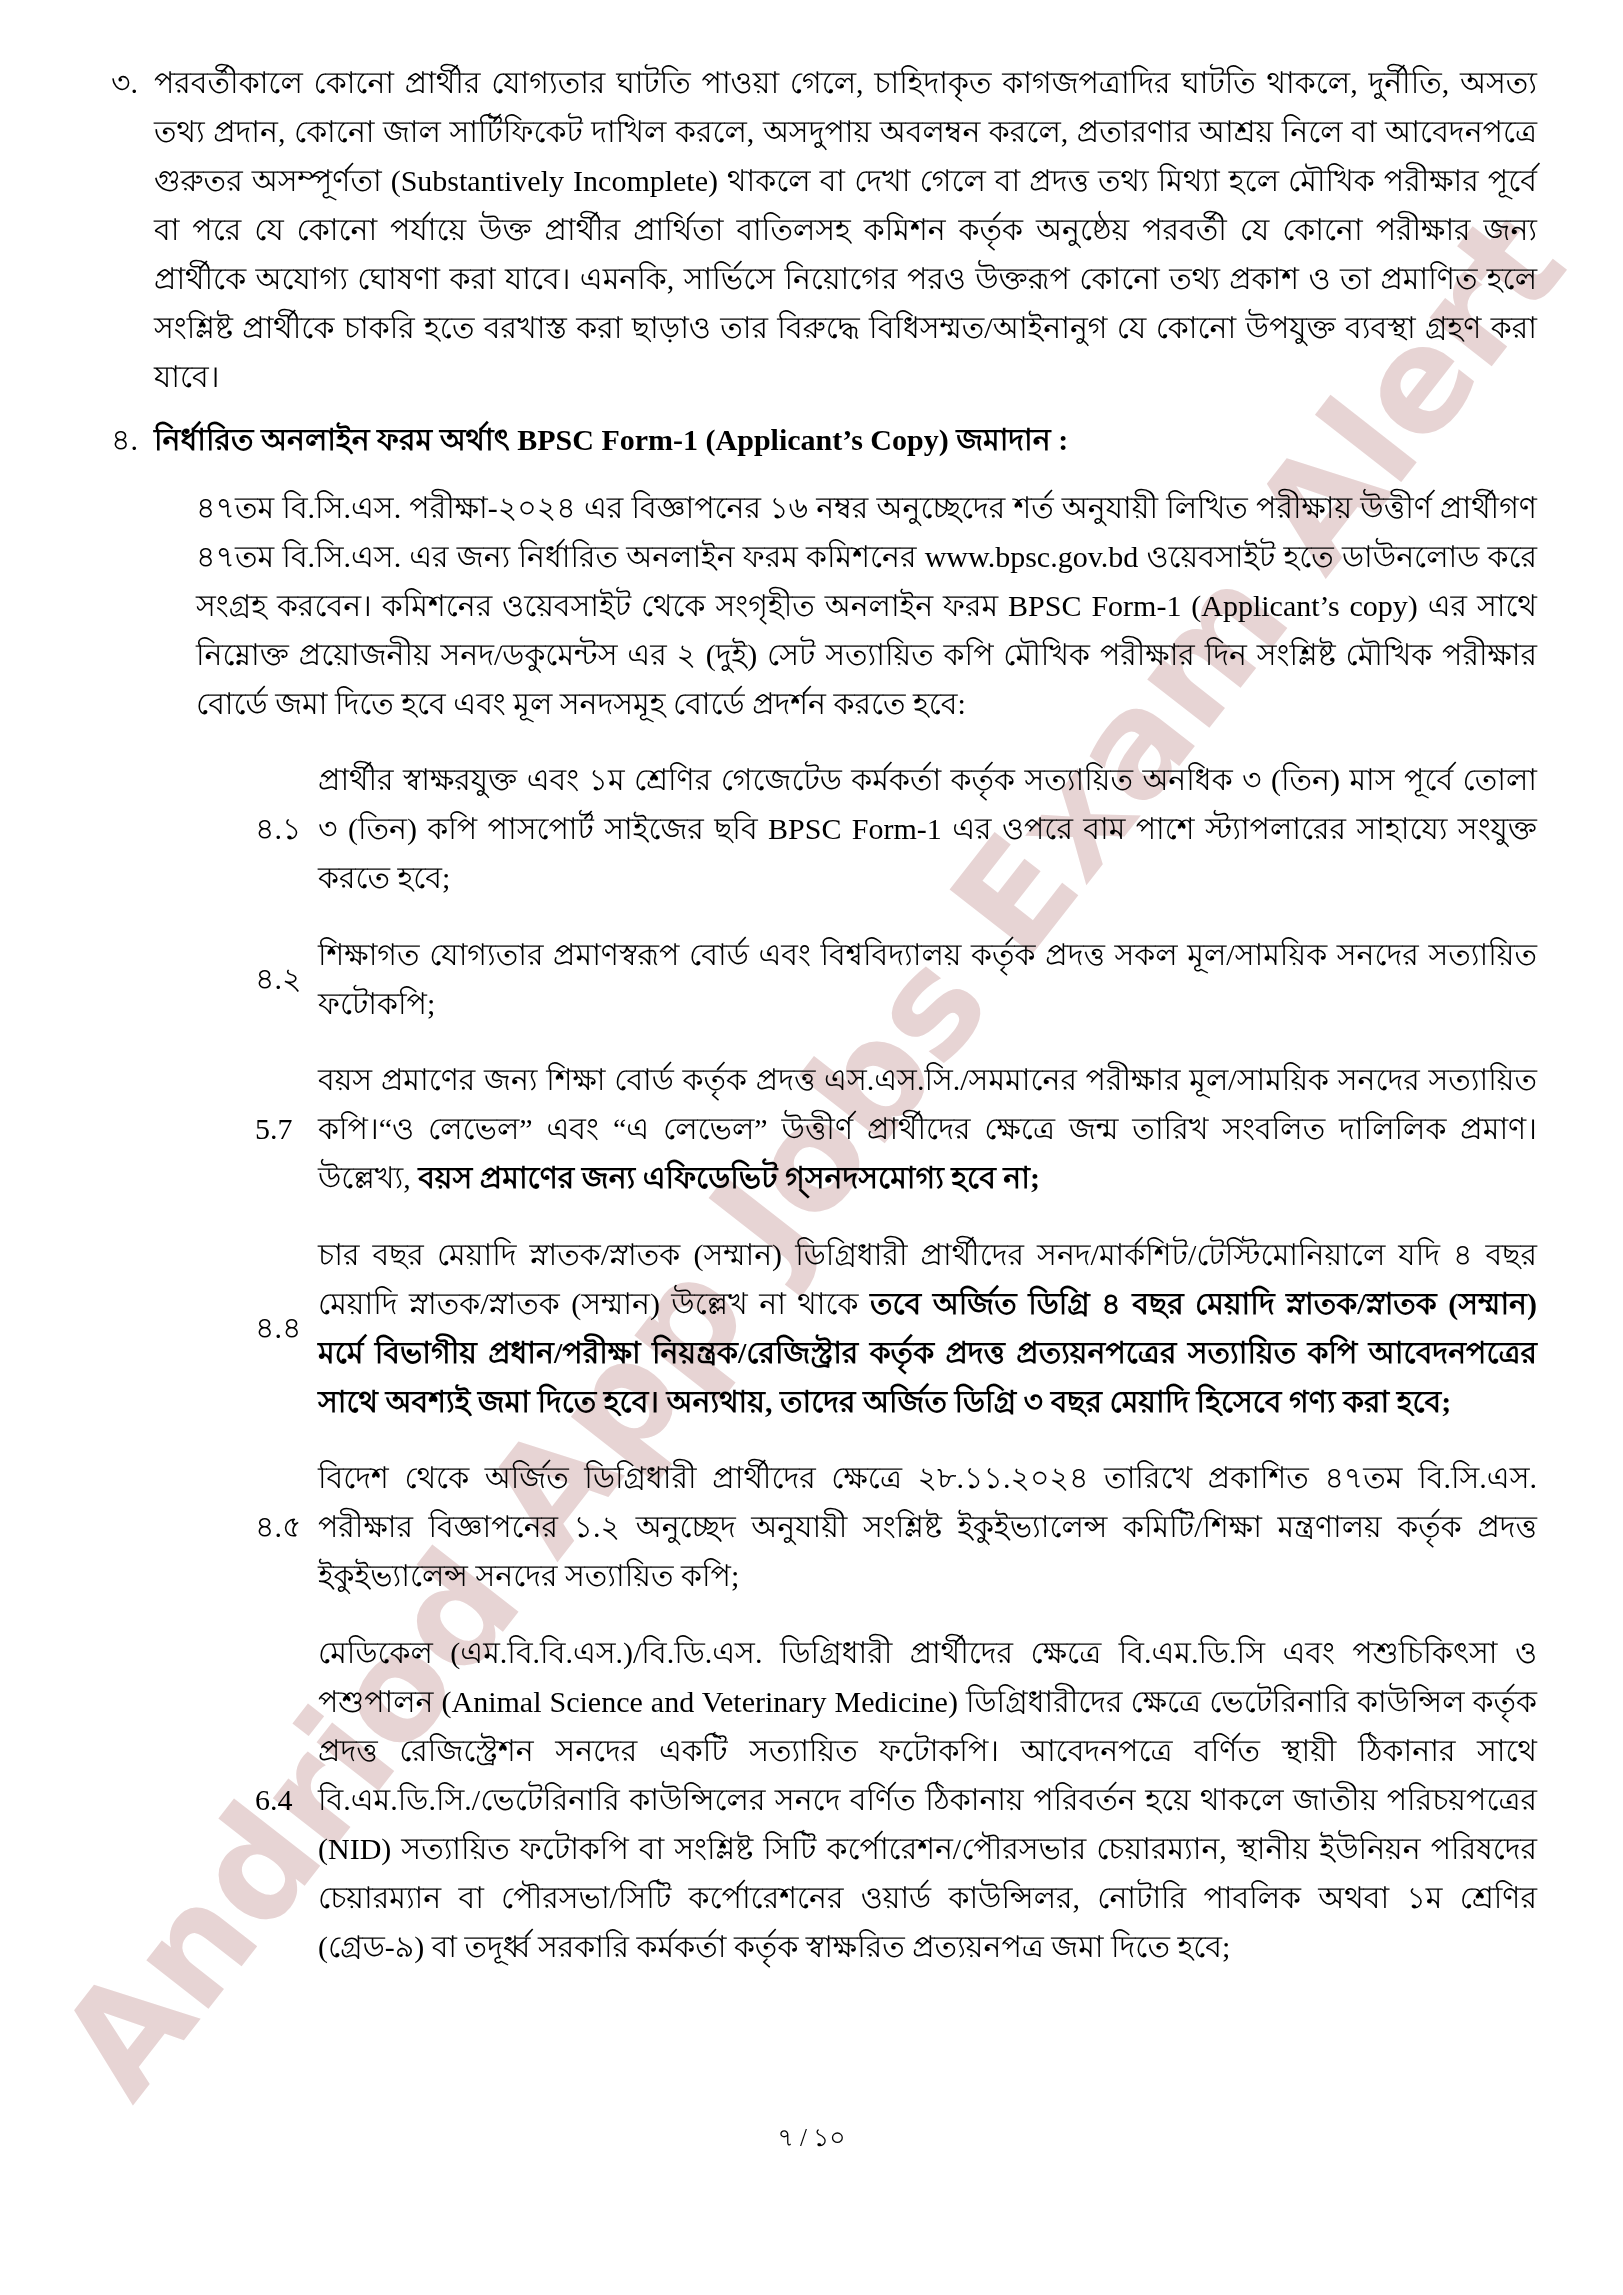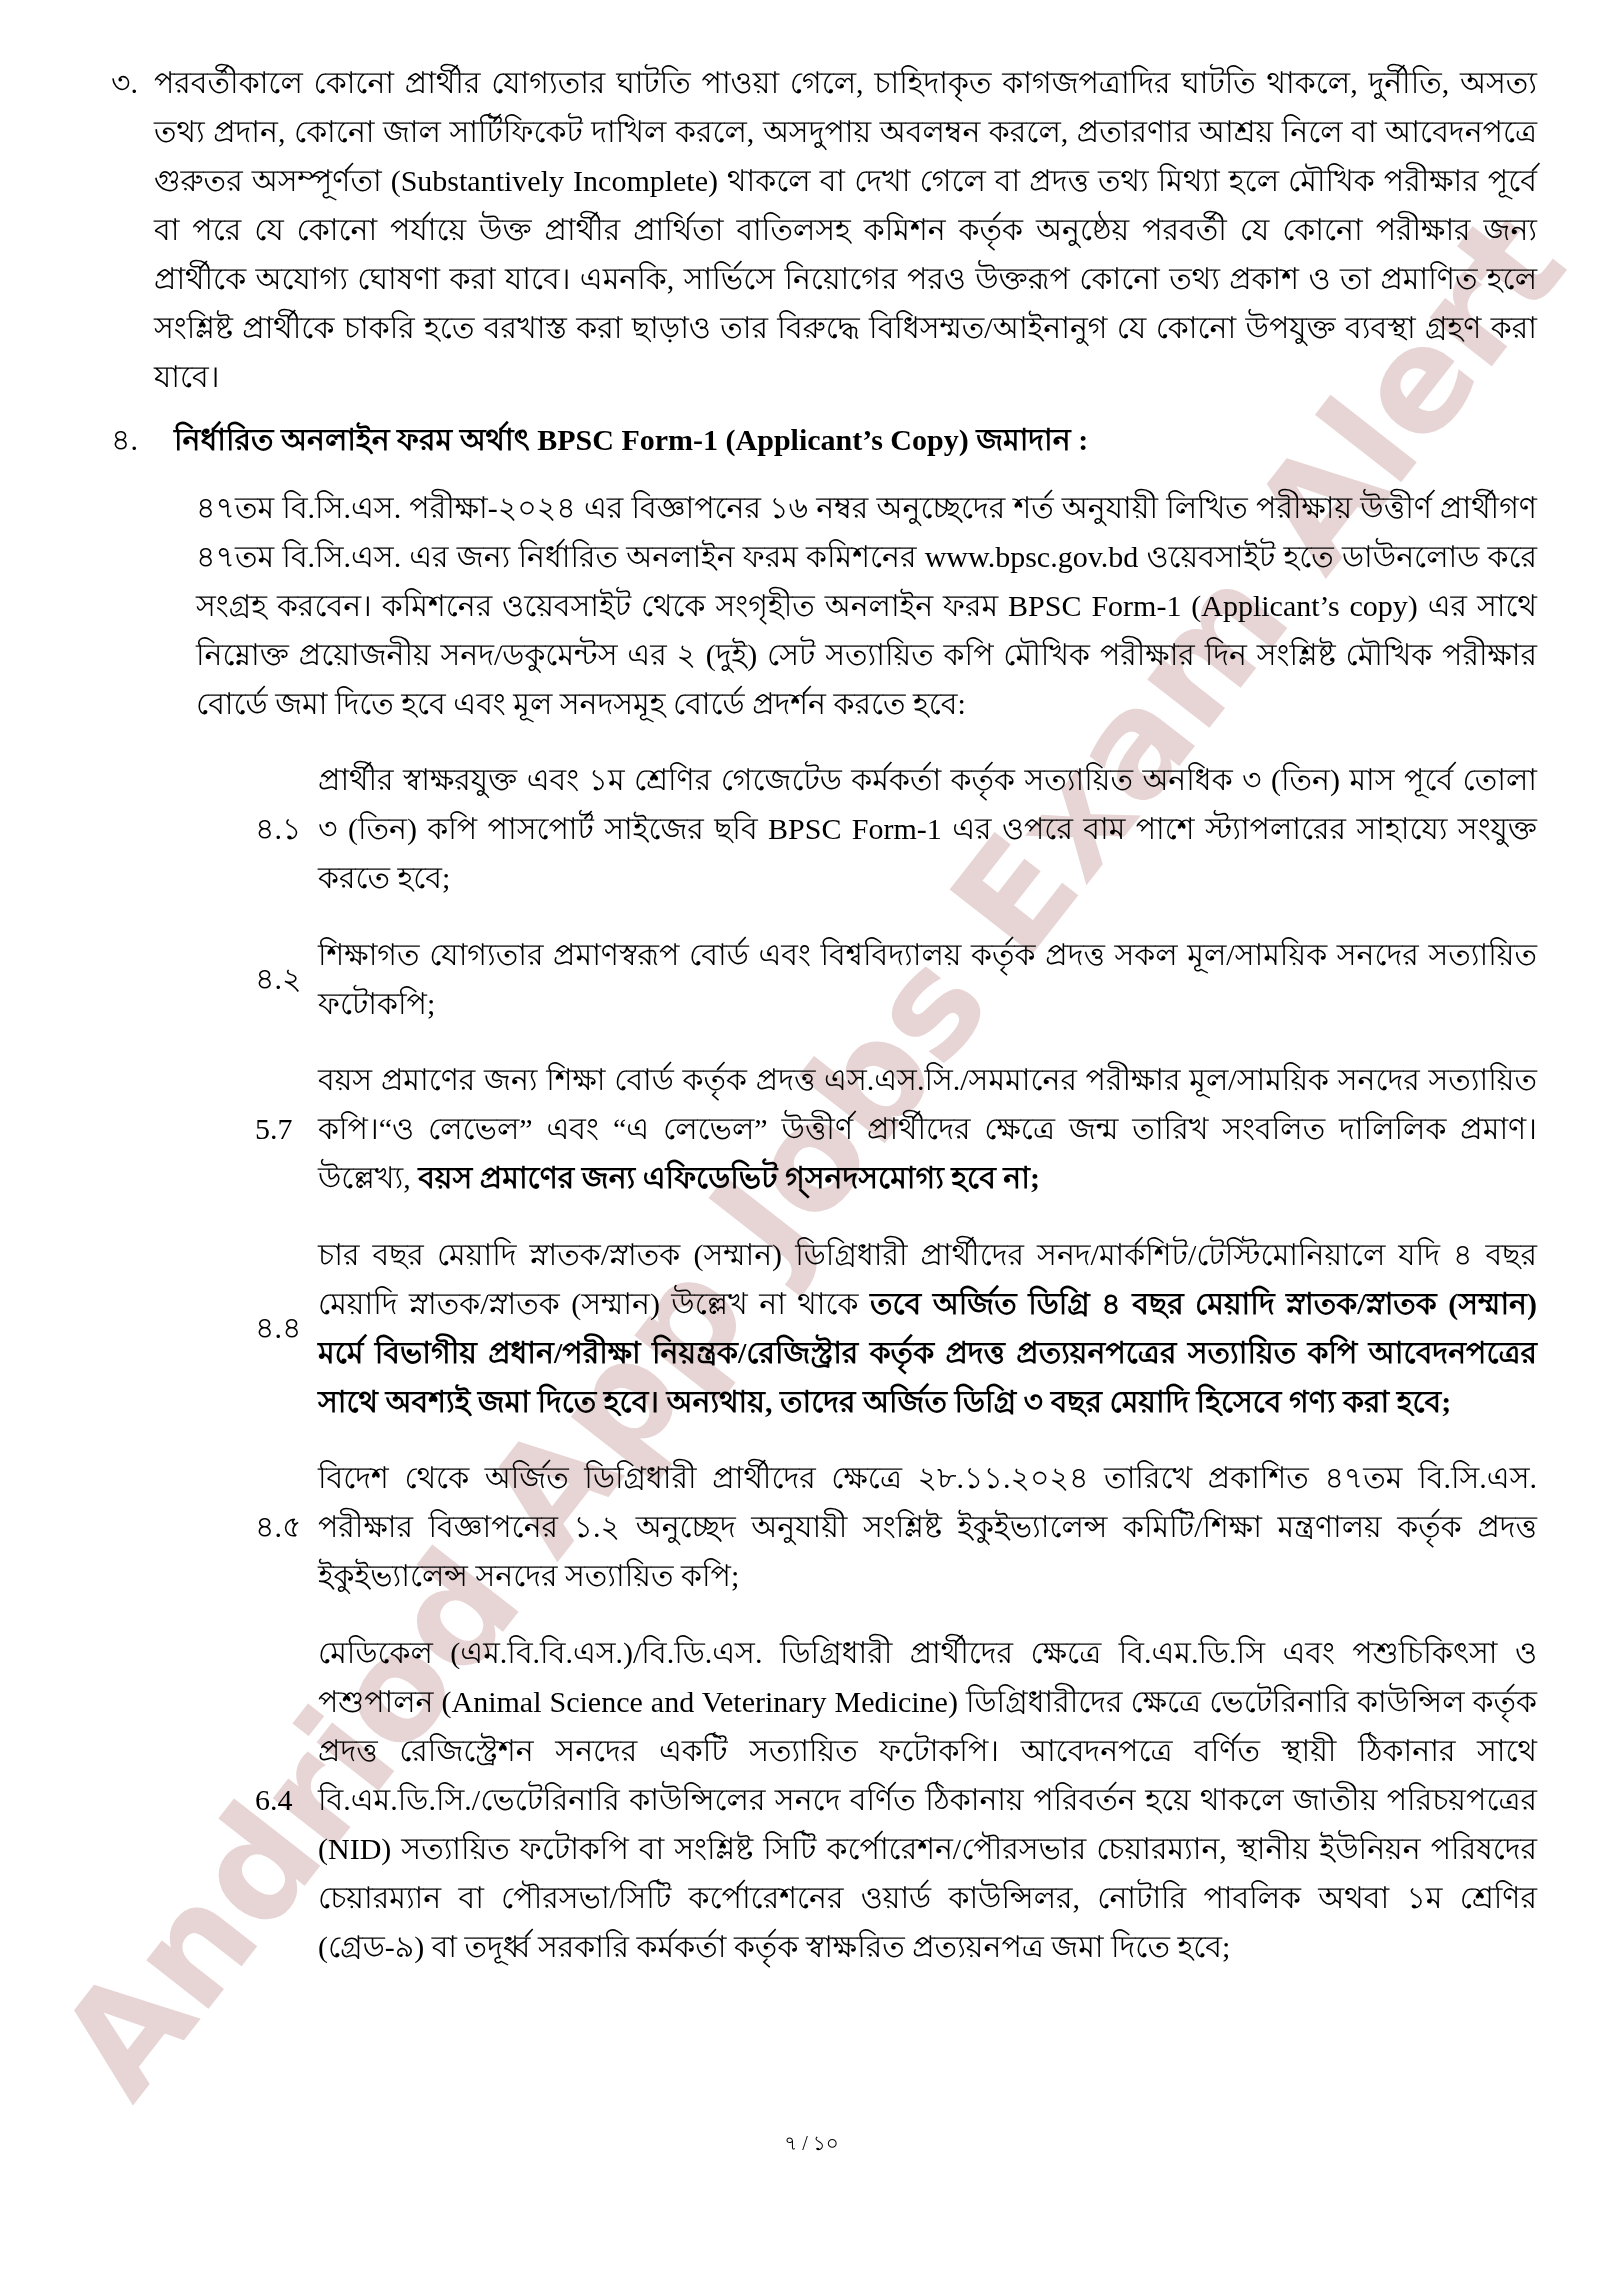--- a/index.html
+++ b/index.html
@@ -30,39 +30,39 @@
     position: relative;
     z-index: 1;
     padding: 58px 86px 0 111px;
     font-size: 30px;
     line-height: 49px;
   }
   .just { text-align: justify; text-justify: inter-word; }
   .item { display: flex; align-items: flex-start; }
   .item-num { flex: 0 0 43px; }
   .item-text { flex: 1 1 auto; }
-  .bold { font-weight: 700; margin-left: 20px; }
+  .bold { font-weight: 700; }
   .heading-row { margin-top: 14.4px; }
   .intro { margin-left: 85px; margin-top: 18.3px; }
   .note {
     margin-left: 147px;
     font-size: 25.5px;
     line-height: 43px;
   }
   .sub { display: flex; align-items: center; margin-left: 144px; margin-top: 27.5px; }
   .sub-num { flex: 0 0 63px; }
   .sub-text { flex: 1 1 auto; }
   .footer {
     position: absolute;
     z-index: 1;
     left: 0;
     right: 0;
     bottom: 134px;
     text-align: center;
-    font-size: 20px;
+    font-size: 25px;
     font-family: "Liberation Serif", "DejaVu Serif", serif;
   }
 </style>
 </head>
 <body>
 
 <div class="page">
 
   <div class="watermark">Andriod App Jobs Exam Alert</div>
 

